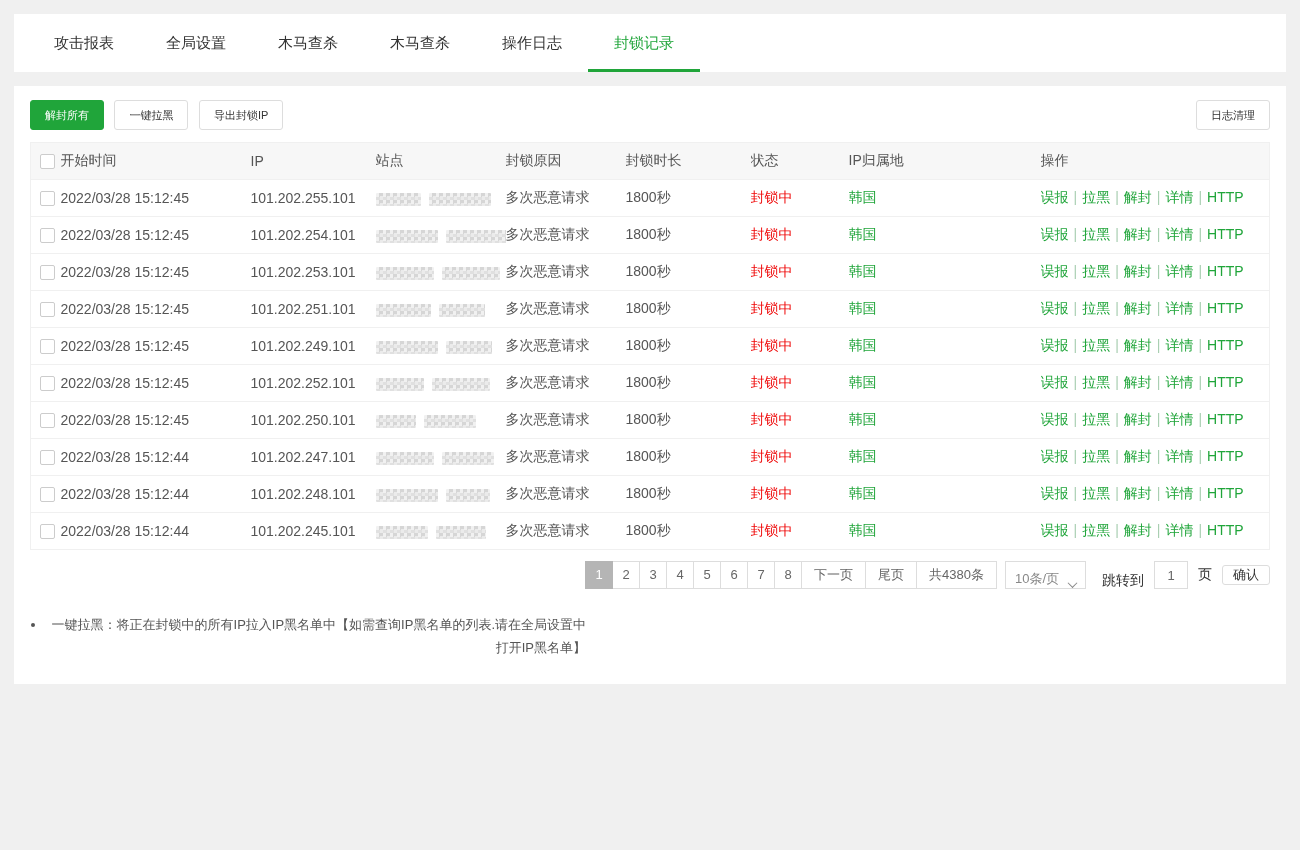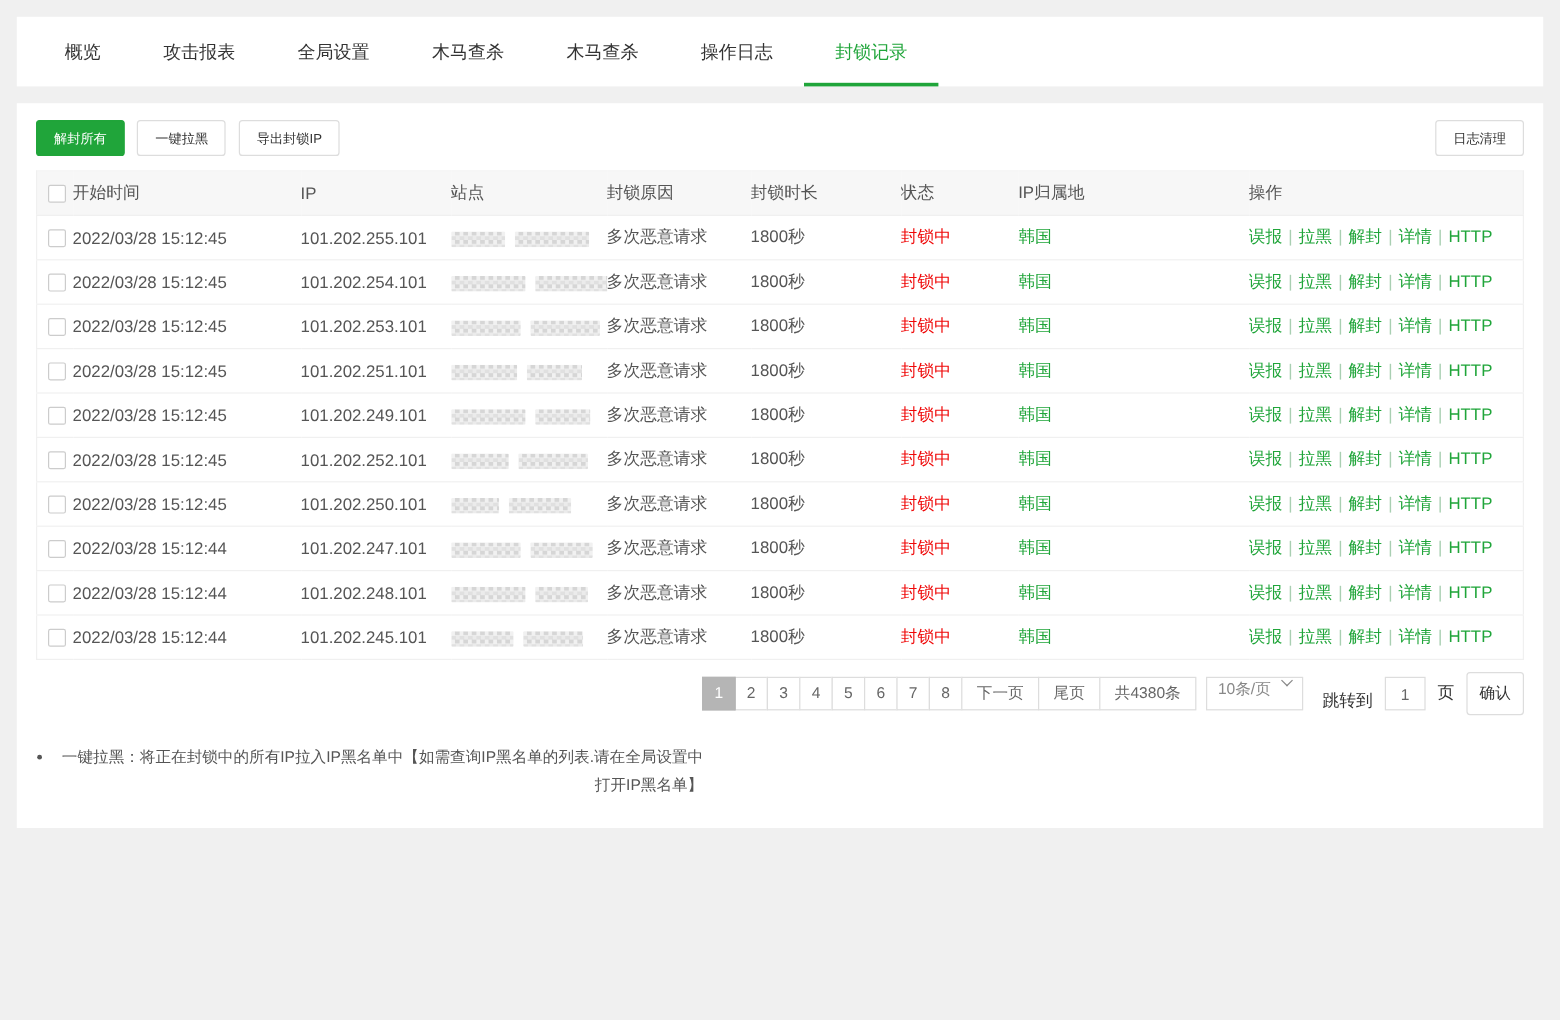--- a/index.html
+++ b/index.html
@@ -161,21 +161,21 @@
     background: #b5b5b5;
     border-color: #b5b5b5;
     color: #fff;
     position: relative;
   }
   .pg-total { cursor: default; }
   .pg-select {
     border: 1px solid #ddd;
     height: 28px;
     display: flex;
-    align-items: flex-start;
+    align-items: flex-end;
     gap: 10px;
     padding: 0 9px;
     margin-left: 8px;
     color: #888;
     cursor: pointer;
     background: #fff;
   }
   .chev {
     width: 7px; height: 7px;
     border-right: 1.5px solid #888;
@@ -187,21 +187,21 @@
     width: 34px; height: 28px;
     border: 1px solid #ddd;
     text-align: center;
     margin: 0 10px;
     color: #666;
     font-size: 13px;
     font-family: inherit;
   }
   .page-unit { color: #333; font-size: 14px; }
   .confirm-btn {
-    height: 36px;
+    height: 20px;
     border: 1px solid #ddd;
     background: #fff;
     padding: 0 10px;
     margin-left: 10px;
     border-radius: 3px;
     color: #333;
     font-size: 13px;
     cursor: pointer;
     font-family: inherit;
   }
@@ -213,21 +213,20 @@
     color: #555;
     line-height: 1.75;
     text-align: right;
   }
   .note li { list-style: disc; }
 </style>
 </head>
 <body>
 
 <div class="tabbar">
-  <div class="tab">概览</div>
   <div class="tab">攻击报表</div>
   <div class="tab">全局设置</div>
   <div class="tab">木马查杀</div>
   <div class="tab">木马查杀</div>
   <div class="tab">操作日志</div>
   <div class="tab active">封锁记录</div>
 </div>
 
 <div class="panel">
 

